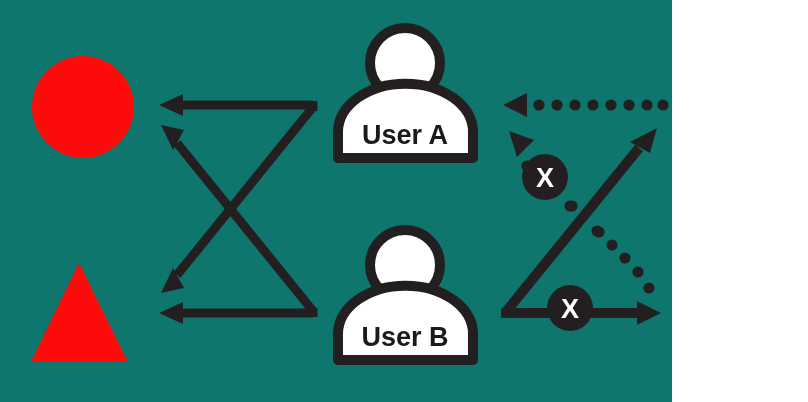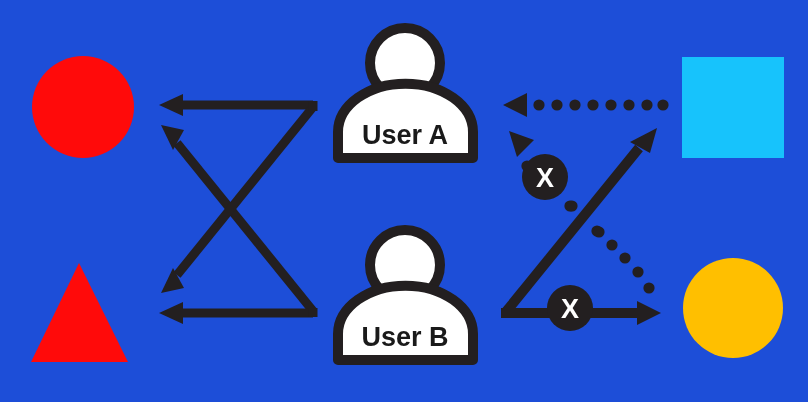--- a/index.html
+++ b/index.html
@@ -5,23 +5,23 @@
   html, body {
     margin: 0;
     padding: 0;
     background: #ffffff;
   }
   body {
     font-family: "Liberation Sans", sans-serif;
   }
   #stage {
     position: relative;
-    width: 808px;
+    width: 672px;
     height: 402px;
-    background: #1d4ed8;
+    background: #0f766e;
     overflow: hidden;
   }
   #stage svg {
     position: absolute;
     left: 0;
     top: 0;
   }
   .user-label {
     font-family: "Liberation Sans", sans-serif;
     font-weight: bold;

